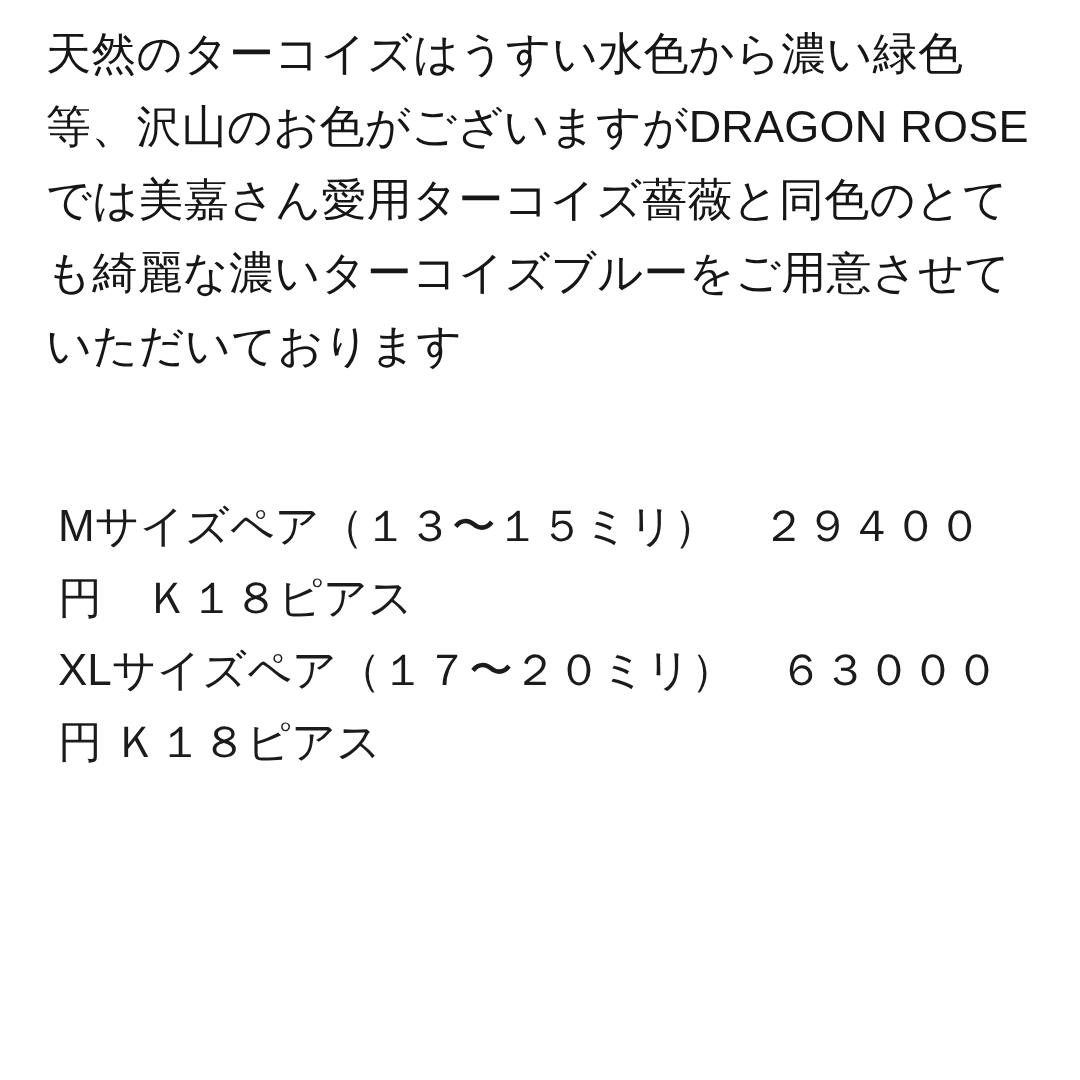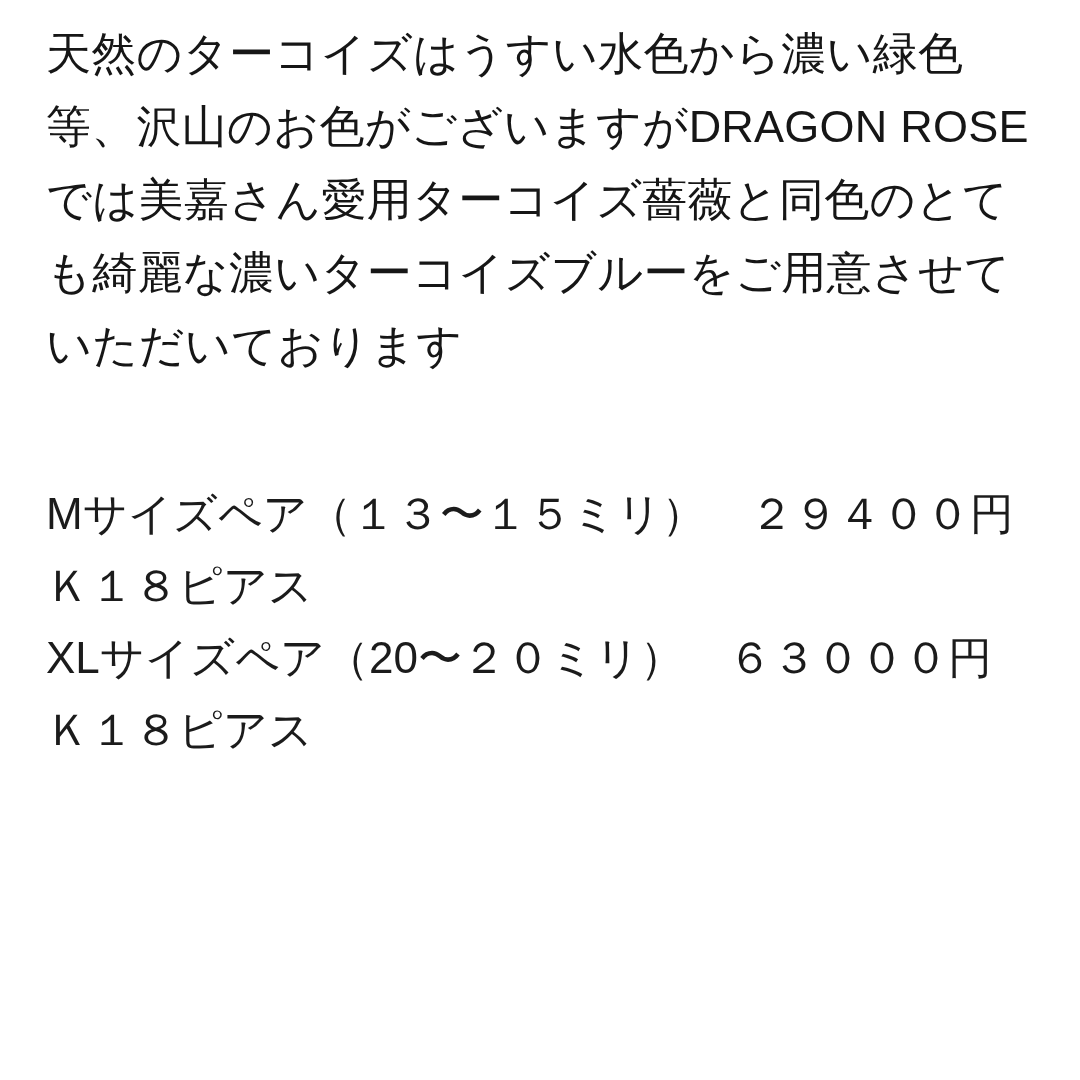--- a/index.html
+++ b/index.html
@@ -30,35 +30,35 @@
     white-space: pre-wrap;
     word-break: break-word;
   }
   .intro {
     margin: 0;
   }
   .gap {
     height: 96px;
   }
   .pricing {
-    margin: 0;
+    margin: 12px;
     font-size: 44px;
     line-height: 1.63;
   }
   .line {
     white-space: pre-wrap;
   }
 </style>
 </head>
 <body>
 
 <div class="page">
 
   <p class="block intro">天然のターコイズはうすい水色から濃い緑色等、沢山のお色がございますがDRAGON ROSEでは美嘉さん愛用ターコイズ薔薇と同色のとても綺麗な濃いターコイズブルーをご用意させていただいております</p>
 
   <div class="gap"></div>
 
   <div class="pricing">
     <div class="line">Mサイズペア（１３〜１５ミリ）　２９４００円　Ｋ１８ピアス</div>
-    <div class="line">XLサイズペア（20〜２０ミリ）　６３０００円 Ｋ１８ピアス</div>
+    <div class="line">XLサイズペア（１７〜２０ミリ）　６３０００円 Ｋ１８ピアス</div>
   </div>
 
 </div>
 
 </body></html>

